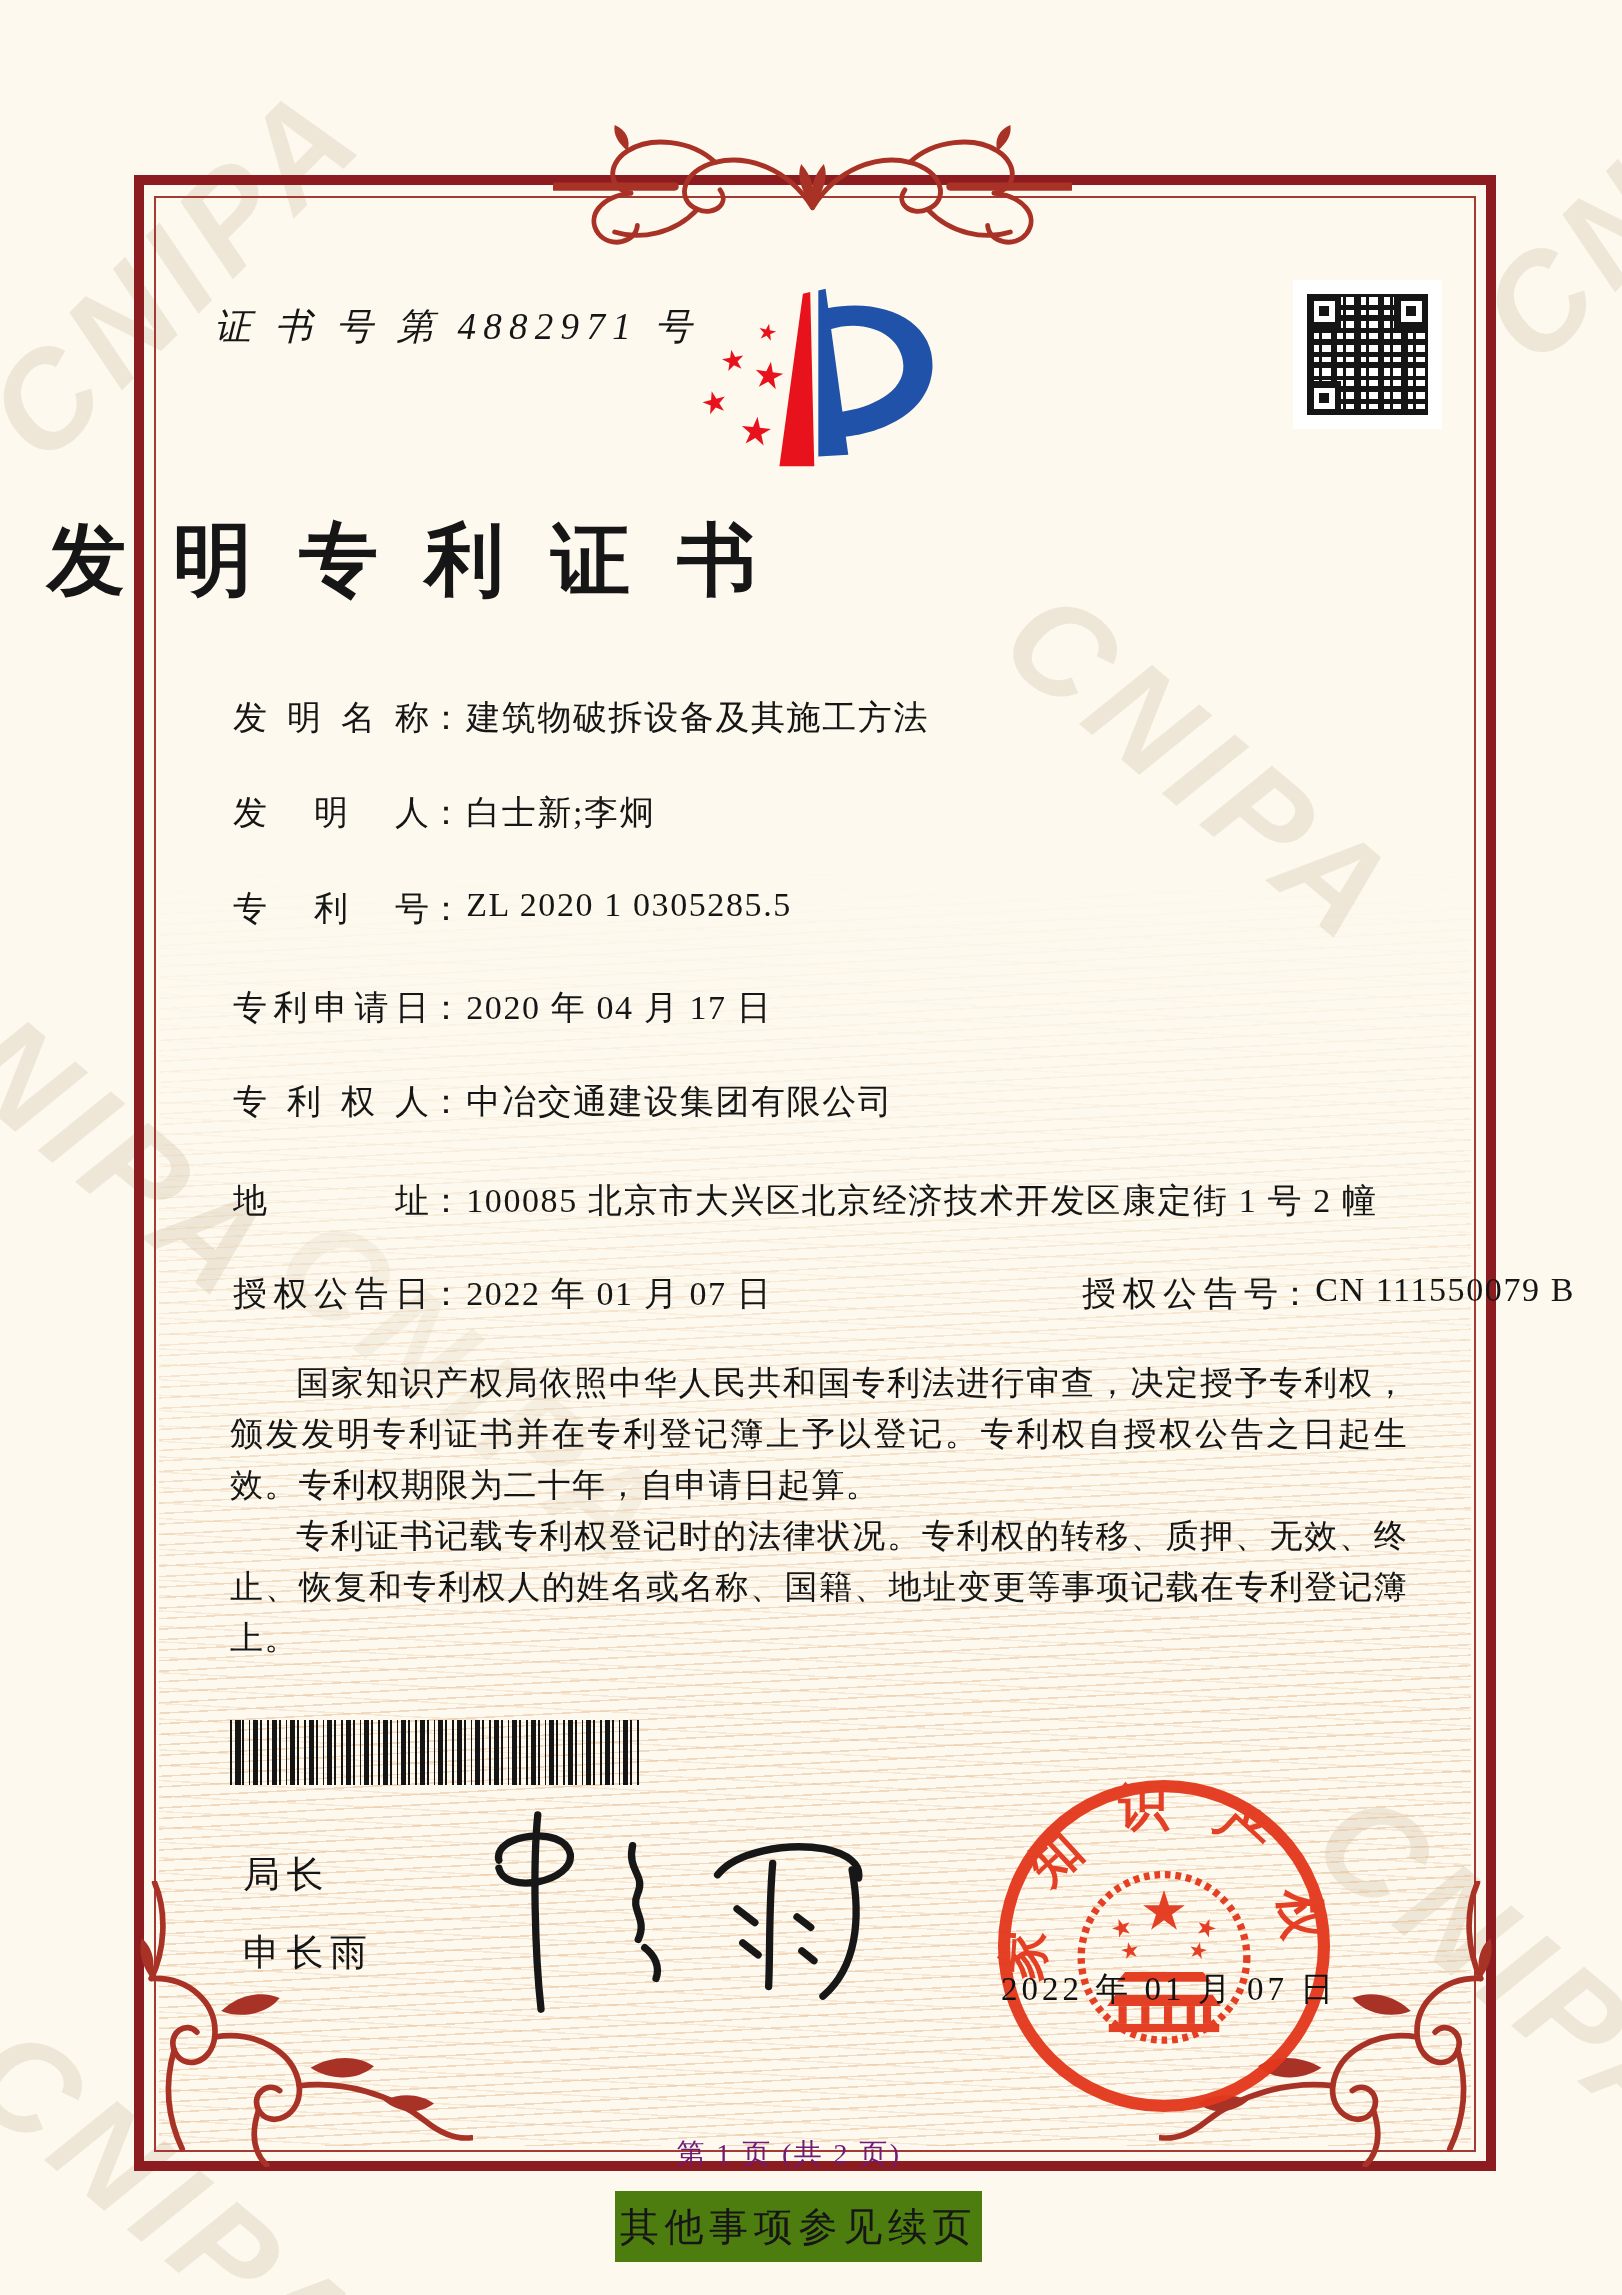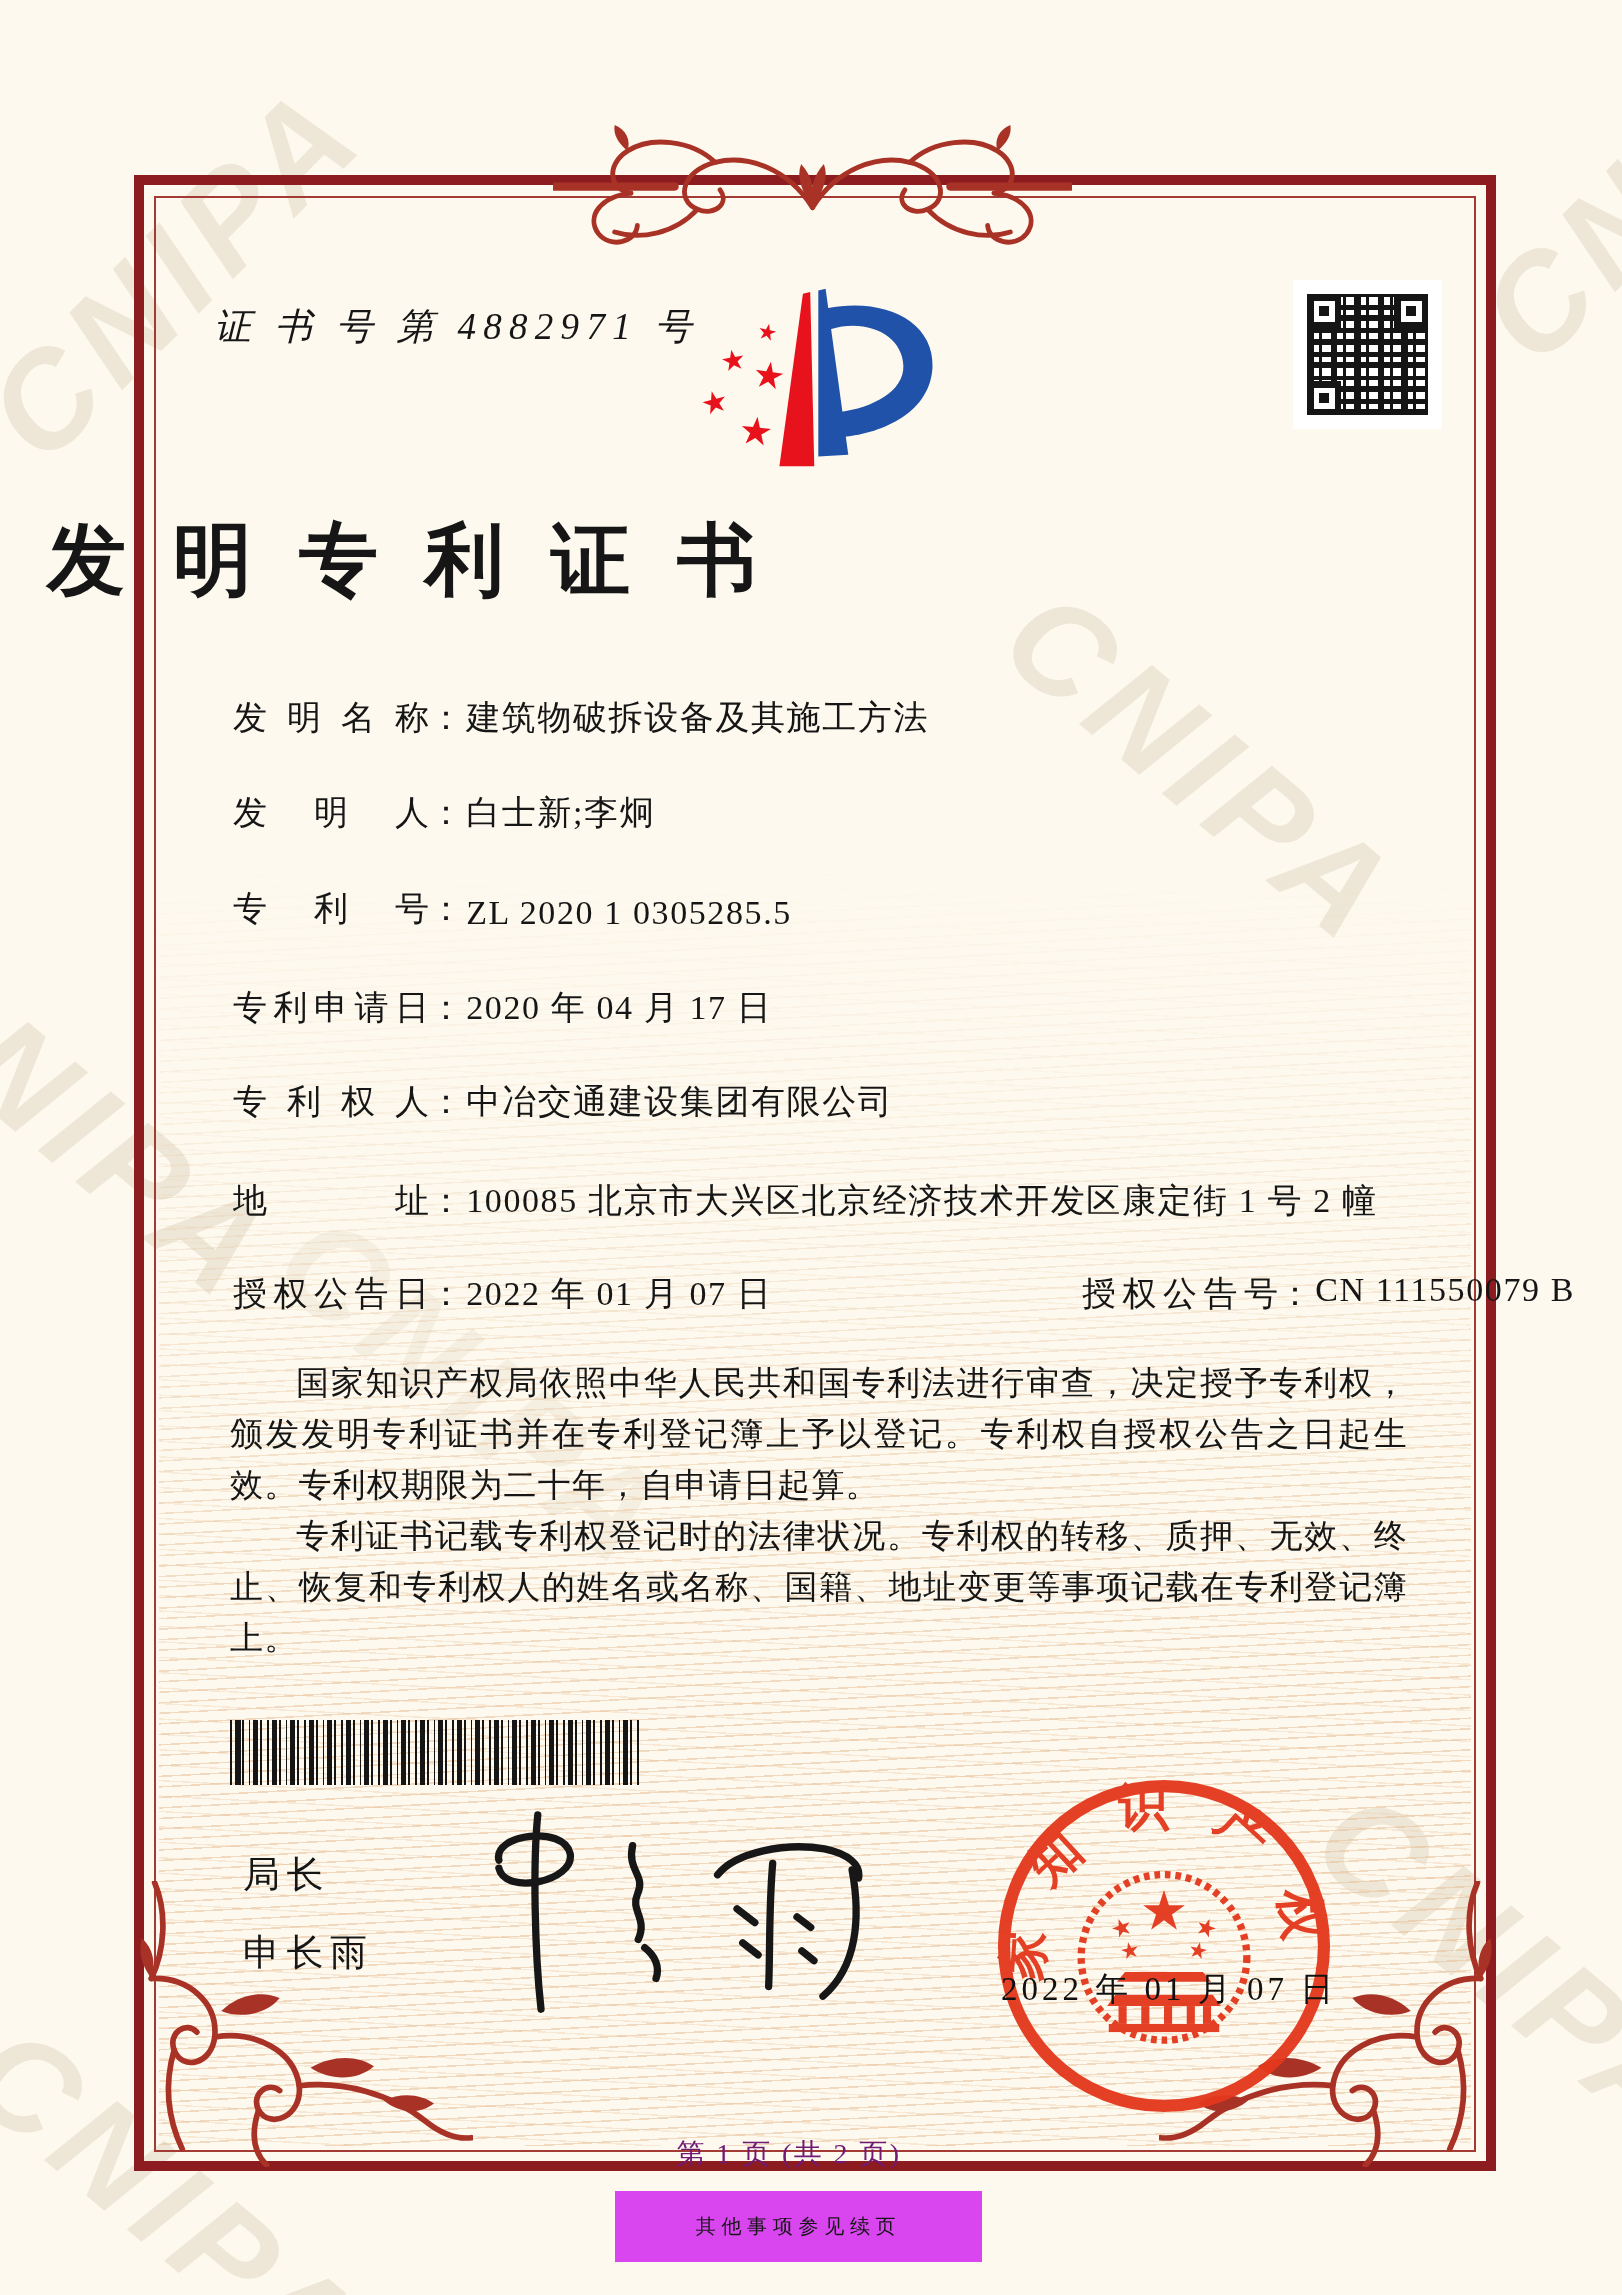--- a/index.html
+++ b/index.html
@@ -34,21 +34,21 @@
     background:
       repeating-linear-gradient(90deg,#151515 0 6.5px,transparent 6.5px 12px,#151515 12px 15.4px,transparent 15.4px 23.5px),
       repeating-linear-gradient(0deg,#151515 0 5.7px,#fff 5.7px 11.4px,#151515 11.4px 16px,#fff 16px 23.5px);}
   .fp{position:absolute;width:34px;height:34px;background:#151515;}
   .fp::after{content:"";position:absolute;inset:6.5px;background:#fff;}
   .fp::before{content:"";position:absolute;inset:12px;background:#151515;z-index:1;}
   .fp.tl{left:0;top:0}.fp.tr{right:0;top:0}.fp.bl{left:0;bottom:0}
   .title{position:absolute;left:0;top:508px;width:1623px;
     font-size:79px;font-weight:700;letter-spacing:47px;padding-left:47px;box-sizing:border-box;}
   
-  .row{position:absolute;left:233px;font-size:34px;display:flex;align-items:flex-end;white-space:nowrap;}
+  .row{position:absolute;left:233px;font-size:34px;display:flex;align-items:flex-start;white-space:nowrap;}
   .flabel{display:inline-block;width:196px;text-align:justify;text-align-last:justify;}
   .colon{display:inline-block;margin-right:3.2px;}
   .fvalue{letter-spacing:1.6px;}
   .fvalue .l2{display:block;margin-top:16px;}
   .row.r-name{top:695px}.row.r-inv{top:790px}.row.r-pat{top:886px}
   .row.r-fil{top:985px}.row.r-own{top:1079px}.row.r-addr{top:1178px}
   .row.r-grant{top:1271px}
   .grant2{position:absolute;left:849px;top:0;display:flex;white-space:nowrap;}
   .grant2 .flabel{width:196px;}
   
@@ -63,22 +63,22 @@
       #151515 23px 28px,transparent 28px 30px,#151515 30px 32px,transparent 32px 37px);}
   
   .signer-title{position:absolute;left:243px;top:1850px;font-size:37px;letter-spacing:6.5px;}
   .signer-name{position:absolute;left:243px;top:1928px;font-size:37px;letter-spacing:6.5px;}
   .signature{position:absolute;left:442px;top:1797px;}
   
   .seal{position:absolute;left:987px;top:1769px;opacity:.96;}
   .seal-date{position:absolute;left:1001px;top:1967px;font-size:33px;letter-spacing:4px;color:#111;white-space:nowrap;}
   
   .pageinfo{position:absolute;left:0;top:2100px;width:1578px;text-align:center;font-size:28px;letter-spacing:2.4px;color:#701a75;margin-top:35px;}
-  .notebox{position:absolute;left:615px;top:2191px;width:367px;height:71px;background:#d946ef;
-    display:flex;align-items:center;justify-content:center;font-size:20px;letter-spacing:5.7px;}
+  .notebox{position:absolute;left:615px;top:2191px;width:367px;height:71px;background:#4d7c0f;
+    display:flex;align-items:center;justify-content:center;font-size:39px;letter-spacing:5.7px;}
   .orn{position:absolute;pointer-events:none;}
 </style>
 </head>
 <body>
 
 <div class="page">
 
   <div class="wm" style="left:-57px;top:195px;transform:rotate(-45deg);">CNIPA</div>
   <div class="wm" style="left:1436px;top:97px;transform:rotate(-45deg);">CNIPA</div>
   <div class="wm" style="left:970px;top:690px;transform:rotate(40deg);">CNIPA</div>

